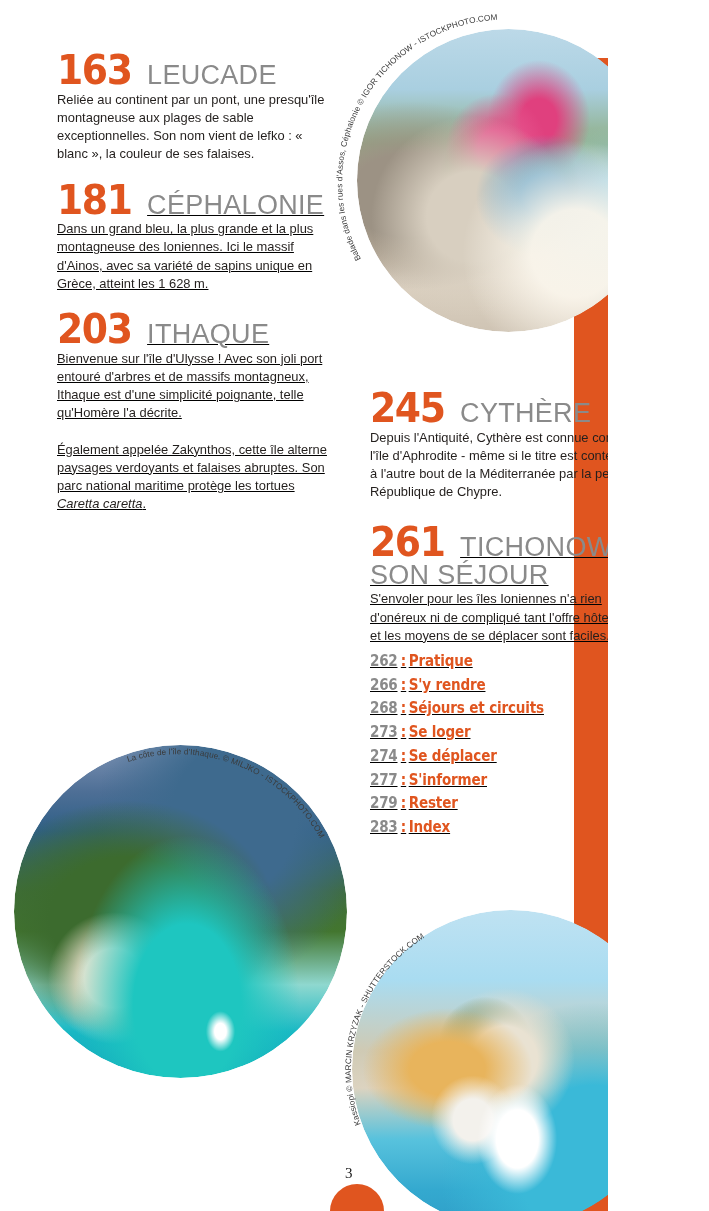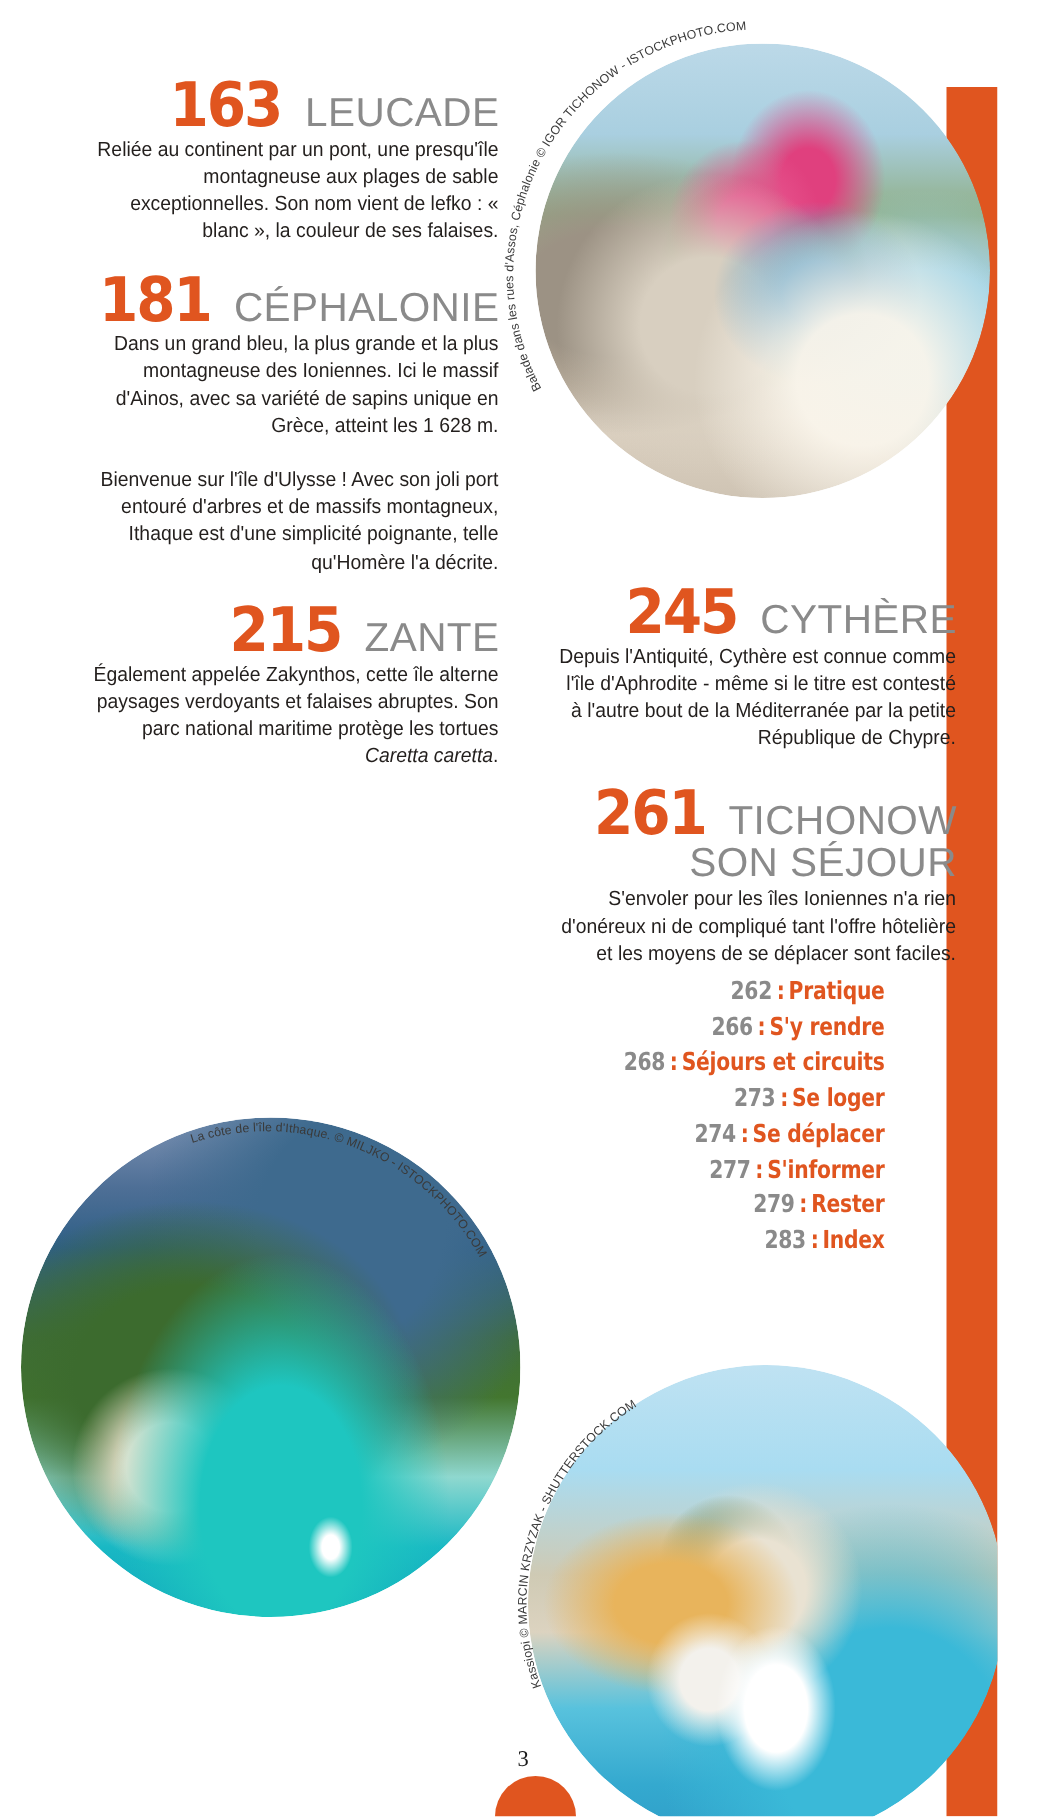--- a/index.html
+++ b/index.html
@@ -5,25 +5,24 @@
   html, body {
     margin: 0;
     padding: 0;
     background: #ffffff;
   }
   body {
     font-family: "Liberation Sans", sans-serif;
   }
   #page {
     position: relative;
-    width: 665px;
+    width: 608px;
     height: 1211px;
     overflow: hidden;
     background: #ffffff;
-    text-align: right;
   }
 
   
   .spine {
     position: absolute;
     top: 58px;
     right: 0;
     width: 34px;
     height: 1153px;
     background: #E0551F;
@@ -39,21 +38,21 @@
   .col-right {
     position: absolute;
     left: 370px;
     top: 358px;
     width: 268px;
     margin-top: 32px;
   }
 
   
   .entry { position: relative; }
-  .entry + .entry { margin-top: 18px; }
+  .entry + .entry { margin-top: 18px; text-decoration: underline; }
 
   .entry-head {
     display: block;
     line-height: 0.92;
     margin: 0 0 1px 0;
     white-space: normal;
   }
   .num {
     font-family: "DejaVu Sans", sans-serif;
     font-weight: bold;
@@ -218,27 +217,27 @@
     </div>
 
     <div class="entry">
       <div class="entry-head">
         <span class="num">181</span><span class="title">CÉPHALONIE</span>
       </div>
       <p class="blurb">Dans un grand bleu, la plus grande et la plus montagneuse des Ioniennes. Ici le massif d'Ainos, avec sa variété de sapins unique en Grèce, atteint les 1 628 m.</p>
     </div>
 
     <div class="entry">
+      <div class="entry-head">
+        <span class="num">203</span><span class="title">ITHAQUE</span>
+      </div>
       <p class="blurb">Bienvenue sur l'île d'Ulysse ! Avec son joli port entouré d'arbres et de massifs montagneux, Ithaque est d'une simplicité poignante, telle qu'Homère l'a décrite.</p>
     </div>
 
     <div class="entry">
-      <div class="entry-head">
-        <span class="num">215</span><span class="title">ZANTE</span>
-      </div>
       <p class="blurb"><span>Également appelée Zakynthos, cette île alterne paysages verdoyants et falaises abruptes. Son parc national maritime protège les tortues </span><em>Caretta caretta</em><span>.</span></p>
     </div>
 
   </div>
 
   <div class="col-right">
 
     <div class="entry">
       <div class="entry-head">
         <span class="num">245</span><span class="title">CYTHÈRE</span>

